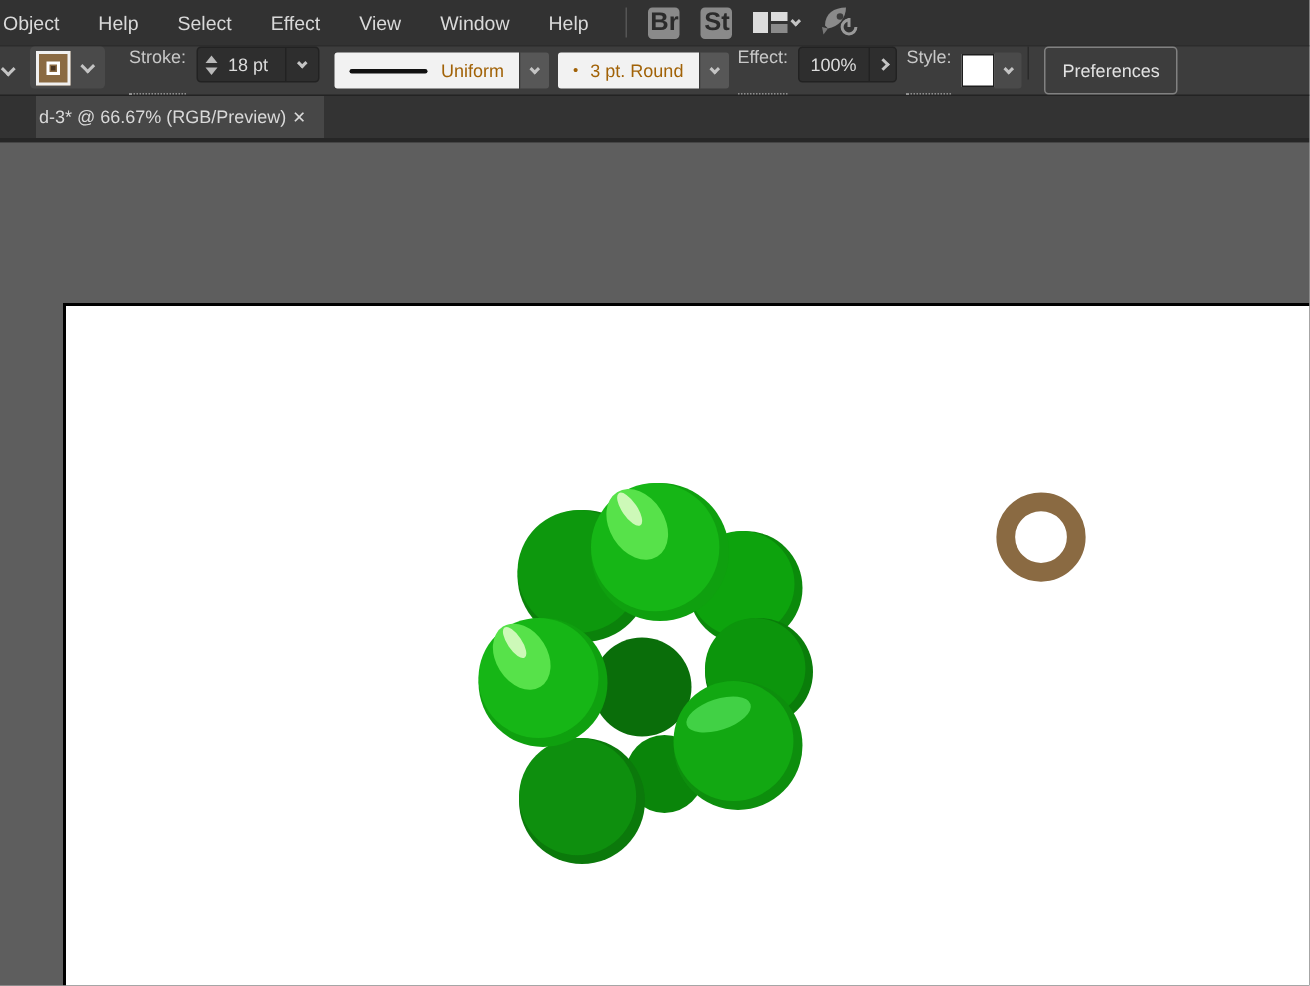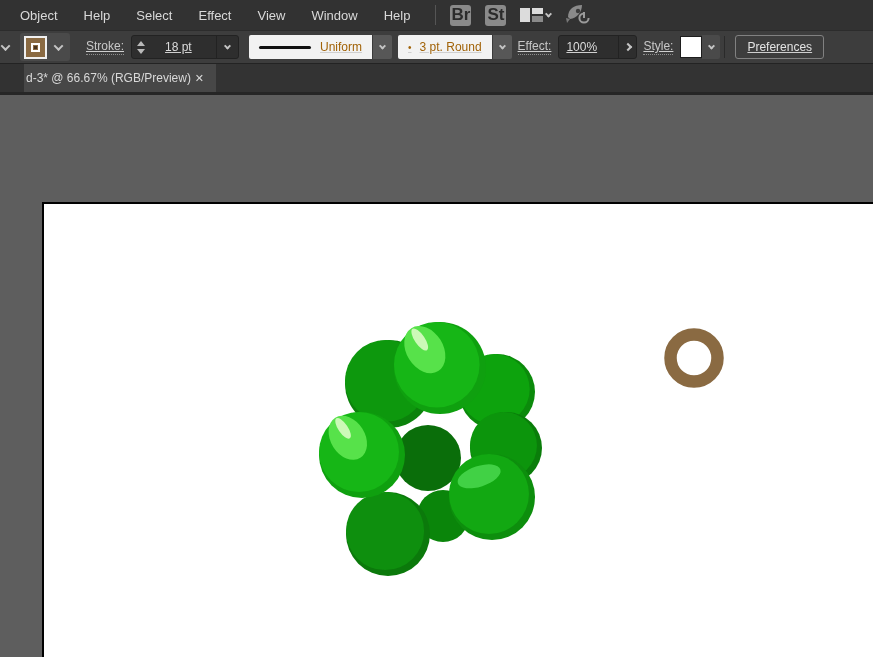--- a/index.html
+++ b/index.html
@@ -3,49 +3,49 @@
 <meta charset="utf-8">
 <style>
   * { margin:0; padding:0; box-sizing:border-box; }
   html,body { width:873px; height:657px; overflow:hidden; }
   body { font-family:"Liberation Sans", sans-serif; background:#323232; }
   .app { width:873px; height:657px; display:flex; flex-direction:column; }
 
   
   .menubar { height:30px; background:#323232; display:flex; align-items:center;
              color:#d9d9d9; font-size:13px; flex:none; }
-  .menus { display:flex; align-items:center;padding-left:18px; }
+  .menus { display:flex; align-items:center; }
   .menu-item { padding:0 13px; height:30px; display:flex; align-items:center; cursor:default; }
   .menu-item:first-child { padding-left:2px; }
   .mb-right { display:flex; align-items:center; gap:14px; margin-left:12px; }
   .vsep { width:1px; height:20px; background:#555; }
   .sq-btn { width:21px; height:21px; background:#8a8a8a; color:#2b2b2b; border-radius:3px;
             font-size:17px; font-weight:bold; display:flex; align-items:center; justify-content:center; }
   .ws-icon { display:flex; gap:2px; align-items:center; }
   .chev { width:7px; height:7px; border-right:2px solid #c4c4c4; border-bottom:2px solid #c4c4c4;
           transform:rotate(45deg) translate(-1px,-1px); display:inline-block; }
   .chev.small { width:5px; height:5px; }
 
   
   .controlbar { height:34px; background:#3d3d3d; border-top:1px solid #2c2c2c;
-                border-bottom:1px solid #232323; display:flex; align-items:center;
-                color:#cfcfcf; font-size:12px; flex:none; padding-left:2px;text-decoration:underline; }
+                border-bottom:1px solid #232323; display:flex; 
+                color:#cfcfcf; font-size:12px; flex:none; padding-left:2px; }
   .cb-group { display:flex; align-items:center; }
   .stub-chev { width:14px; display:flex; justify-content:flex-start; align-items:center; margin-right:4px; }
   .swatch-group { background:#4a4a4a; border-radius:3px; display:flex; align-items:center;
                   height:28px; padding:0 4px; margin-right:10px; }
   .stroke-swatch { width:23px; height:23px; background:#8a6a42; border:2px solid #f0f0f0;
                    display:flex; align-items:center; justify-content:center; }
   .stroke-swatch .ring-ico { width:9px; height:9px; border:2px solid #fff; background:transparent;
                    display:flex; align-items:center; justify-content:center; }
   .stroke-swatch .ring-ico i { width:3px; height:3px; background:#4a3520; display:block; }
   .swatch-group .chev { margin:0 4px 0 8px; }
   .cb-label { color:#c8c8c8; border-bottom:1px dotted #8f8f8f; padding-bottom:1px; margin:0 7px 0 6px; }
   .field { background:#2e2e2e; border:1px solid #222; border-radius:3px; height:24px;
-           display:flex; align-items:center; color:#dcdcdc;gap:13px; }
+           display:flex; align-items:center; color:#dcdcdc; }
   .stepper { display:flex; flex-direction:column; gap:3px; padding:0 5px; }
   .tri-up { width:0; height:0; border-left:4px solid transparent; border-right:4px solid transparent;
             border-bottom:5px solid #b9b9b9; }
   .tri-dn { width:0; height:0; border-left:4px solid transparent; border-right:4px solid transparent;
             border-top:5px solid #b9b9b9; }
   .field .val { padding:0 6px 0 2px; min-width:40px; }
   .field .dd { width:22px; height:100%; border-left:1px solid #222; display:flex;
                align-items:center; justify-content:center; }
   .white-dd { background:#f2f2f2; color:#a16207; height:24px; border-radius:2px 0 0 2px;
               display:flex; align-items:center; padding:0 10px; font-size:12px; }

